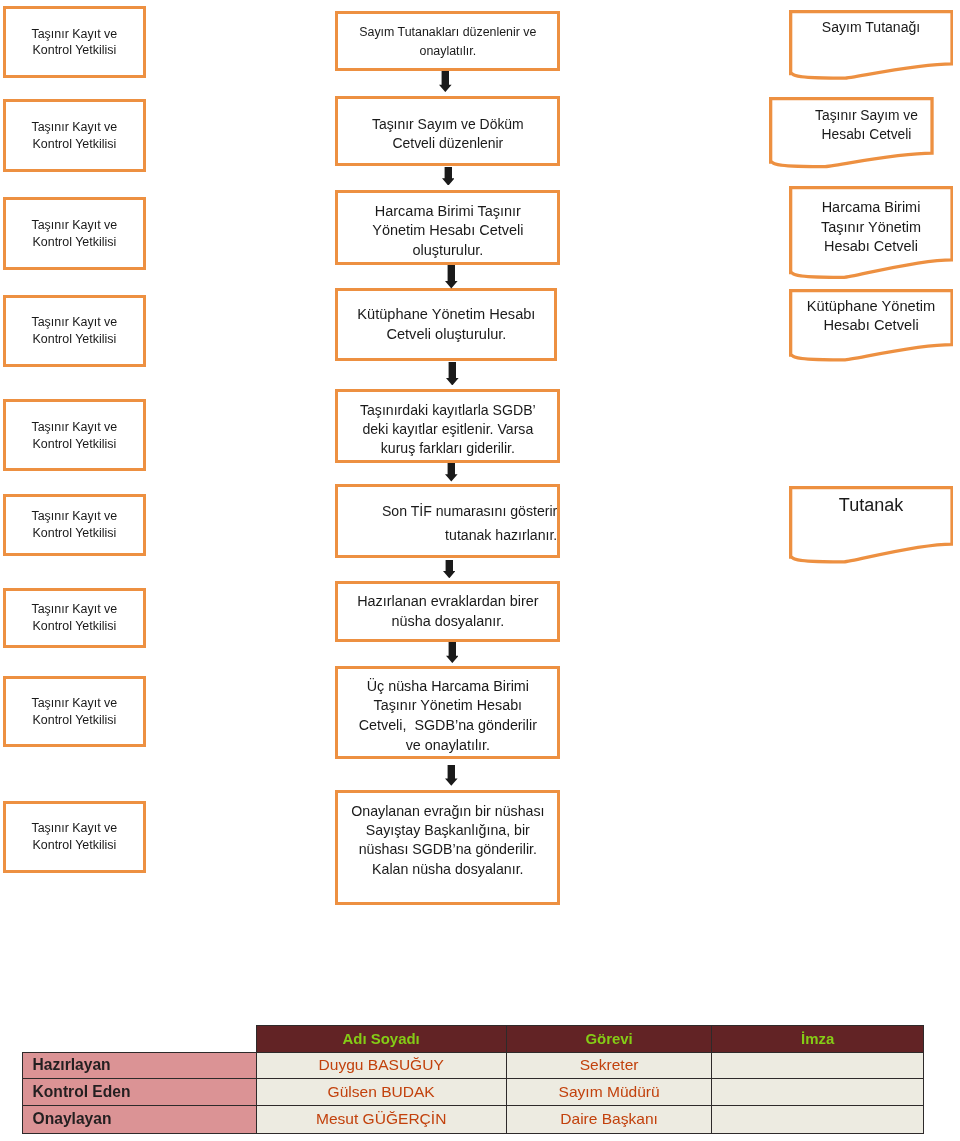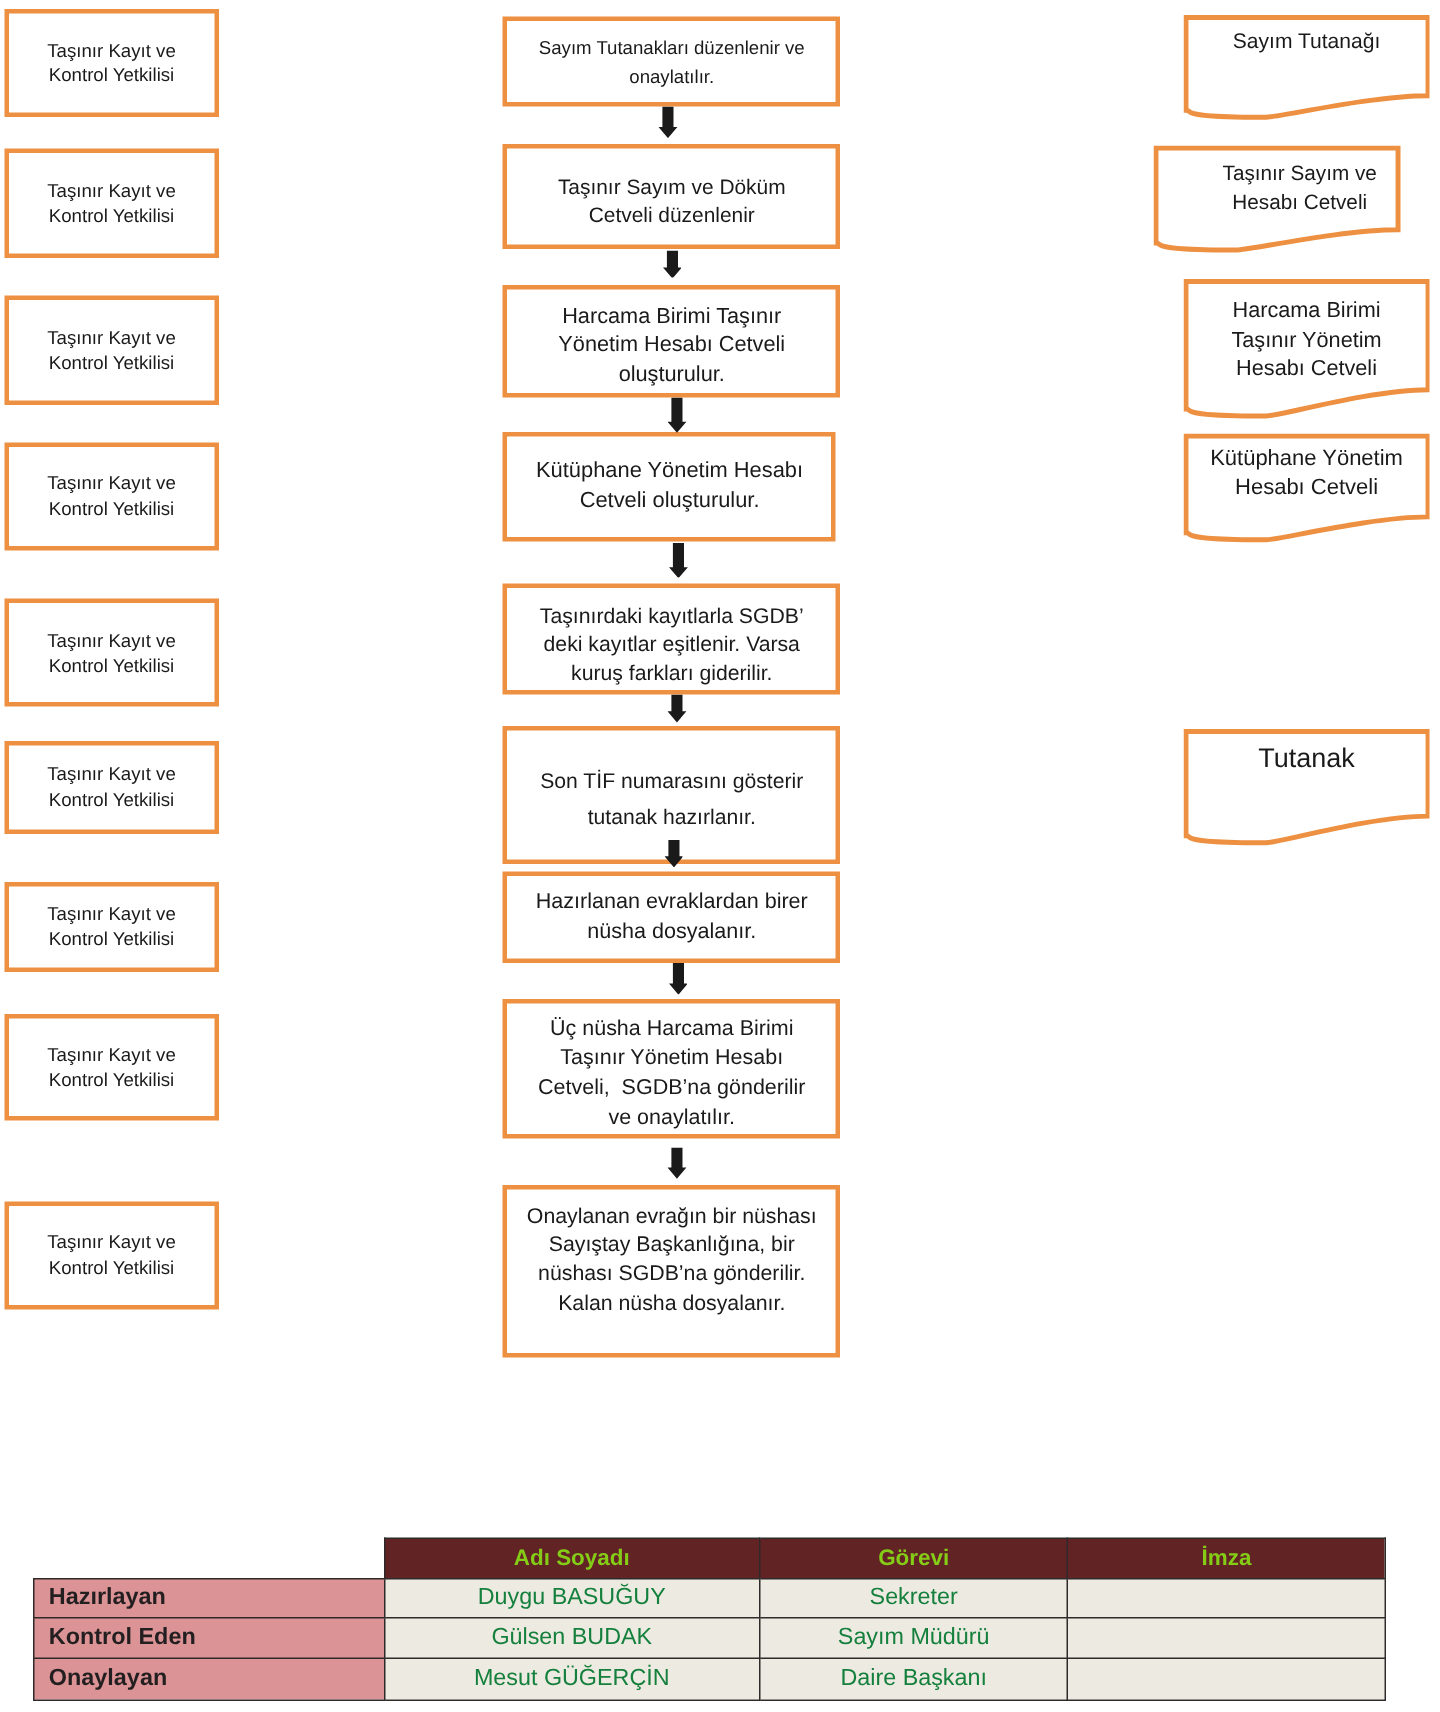--- a/index.html
+++ b/index.html
@@ -33,21 +33,21 @@
 
   
   .sigtable{position:absolute;border-collapse:collapse;table-layout:fixed;}
   .sigtable td,.sigtable th{border:1.1px solid #2e2a2a;padding:0;
         font-weight:normal;text-align:center;vertical-align:middle;
         line-height:1.05;font-size:15.55px;}
   .sigtable th{background:#622325;color:#84cc16;font-weight:bold;font-size:14.95px;}
   .sigtable th.blank{background:transparent;border:none;}
   .sigtable td.role{background:#DB9395;font-weight:bold;color:#231f20;
         text-align:left;padding-left:9.7px;font-size:15.6px;}
-  .sigtable td.val{background:#EDEBE1;color:#15803d;}
+  .sigtable td.val{background:#EDEBE1;color:#c2410c;}
 </style>
 </head>
 <body>
 
 <div class="stage" data-name="flowchart-canvas">
 
   <div class="rbox role-box" data-name="role-box-1" style="left:2.5px;top:5.8px;width:143.7px;height:72.3px;">
     <span class="txt" data-name="role-box-1-label"><span data-name="role-line-1">Taşınır Kayıt ve</span><br><span data-name="role-line-2">Kontrol Yetkilisi</span></span>
   </div>
   <div class="rbox role-box" data-name="role-box-2" style="left:2.5px;top:99.2px;width:143.7px;height:72.7px;">
@@ -83,21 +83,21 @@
   </div>
   <div class="rbox proc-box" data-name="process-box-3" style="left:335.4px;top:190px;width:224.9px;height:75px;">
     <span class="txt" data-name="process-box-3-label" style="font-size:14.48px;line-height:19.3px;position:relative;top:3.6px;"><span data-name="text-line">Harcama Birimi Taşınır</span><br><span data-name="text-line">Yönetim Hesabı Cetveli</span><br><span data-name="text-line">oluşturulur.</span></span>
   </div>
   <div class="rbox proc-box" data-name="process-box-4" style="left:335.4px;top:288px;width:222px;height:73px;text-align:center;">
     <span class="txt" data-name="process-box-4-label" style="font-size:14.58px;line-height:19.3px;position:relative;top:0.0px;"><span data-name="text-line">Kütüphane Yönetim Hesabı</span><br><span data-name="text-line">Cetveli oluşturulur.</span></span>
   </div>
   <div class="rbox proc-box" data-name="process-box-5" style="left:335.4px;top:389px;width:224.9px;height:74px;">
     <span class="txt" data-name="process-box-5-label" style="font-size:14.14px;line-height:19.3px;position:relative;top:3.7px;"><span data-name="text-line">Taşınırdaki kayıtlarla SGDB’</span><br><span data-name="text-line">deki kayıtlar eşitlenir. Varsa</span><br><span data-name="text-line">kuruş farkları giderilir.</span></span>
   </div>
-  <div class="rbox proc-box" data-name="process-box-6" style="left:335.4px;top:484px;width:224.9px;height:92px;">
+  <div class="rbox proc-box" data-name="process-box-6" style="left:335.4px;top:484px;width:224.9px;height:74px;text-align:right;">
     <span class="txt" data-name="process-box-6-label" style="font-size:14.11px;line-height:23.8px;position:relative;top:2.8px;"><span data-name="text-line">Son TİF numarasını gösterir</span><br><span data-name="text-line">tutanak hazırlanır.</span></span>
   </div>
   <div class="rbox proc-box" data-name="process-box-7" style="left:335.4px;top:581px;width:224.9px;height:61px;">
     <span class="txt" data-name="process-box-7-label" style="font-size:14.38px;line-height:19.3px;position:relative;top:0.2px;"><span data-name="text-line">Hazırlanan evraklardan birer</span><br><span data-name="text-line">nüsha dosyalanır.</span></span>
   </div>
   <div class="rbox proc-box" data-name="process-box-8" style="left:335.4px;top:666px;width:224.9px;height:93px;">
     <span class="txt" data-name="process-box-8-label" style="font-size:14.32px;line-height:19.6px;position:relative;top:3.5px;"><span data-name="text-line">Üç nüsha Harcama Birimi</span><br><span data-name="text-line">Taşınır Yönetim Hesabı</span><br><span data-name="text-line">Cetveli,  SGDB’na gönderilir</span><br><span data-name="text-line">ve onaylatılır.</span></span>
   </div>
   <div class="rbox proc-box" data-name="process-box-9" style="left:335.4px;top:790px;width:224.9px;height:115px;">
     <span class="txt" data-name="process-box-9-label" style="font-size:14.2px;line-height:19.4px;position:relative;top:-7.1px;"><span data-name="text-line">Onaylanan evrağın bir nüshası</span><br><span data-name="text-line">Sayıştay Başkanlığına, bir</span><br><span data-name="text-line">nüshası SGDB’na gönderilir.</span><br><span data-name="text-line">Kalan nüsha dosyalanır.</span></span>

